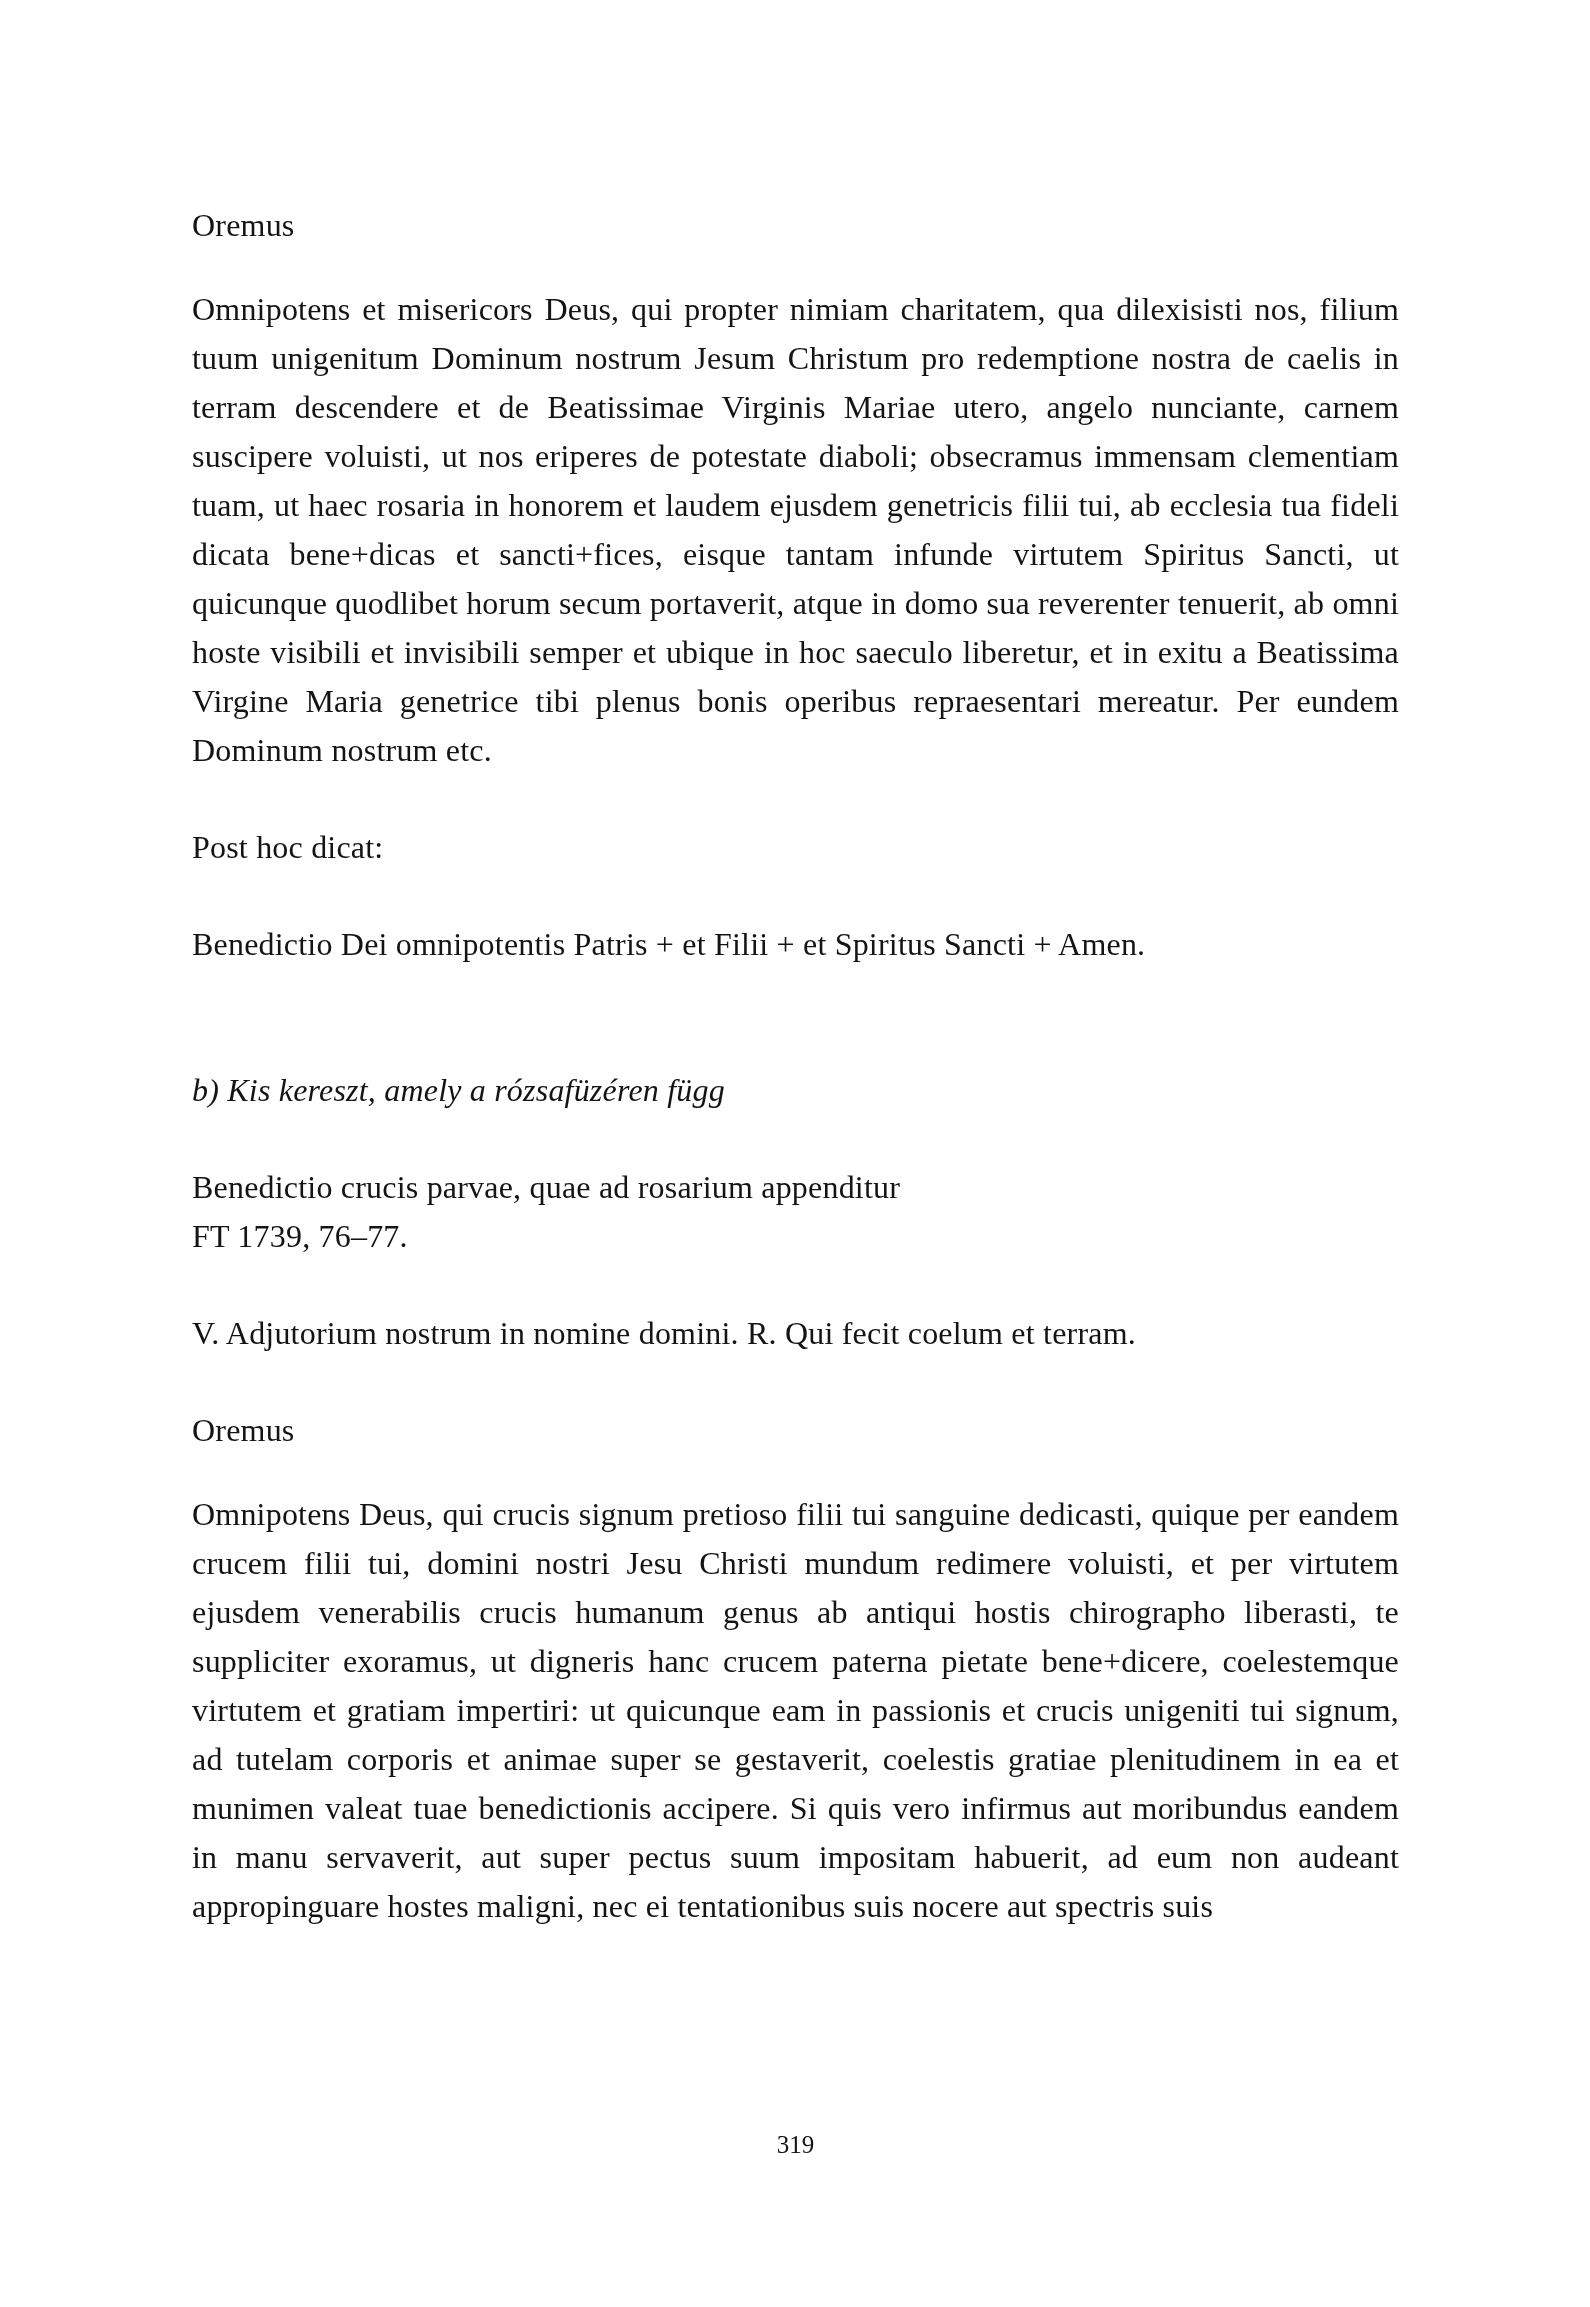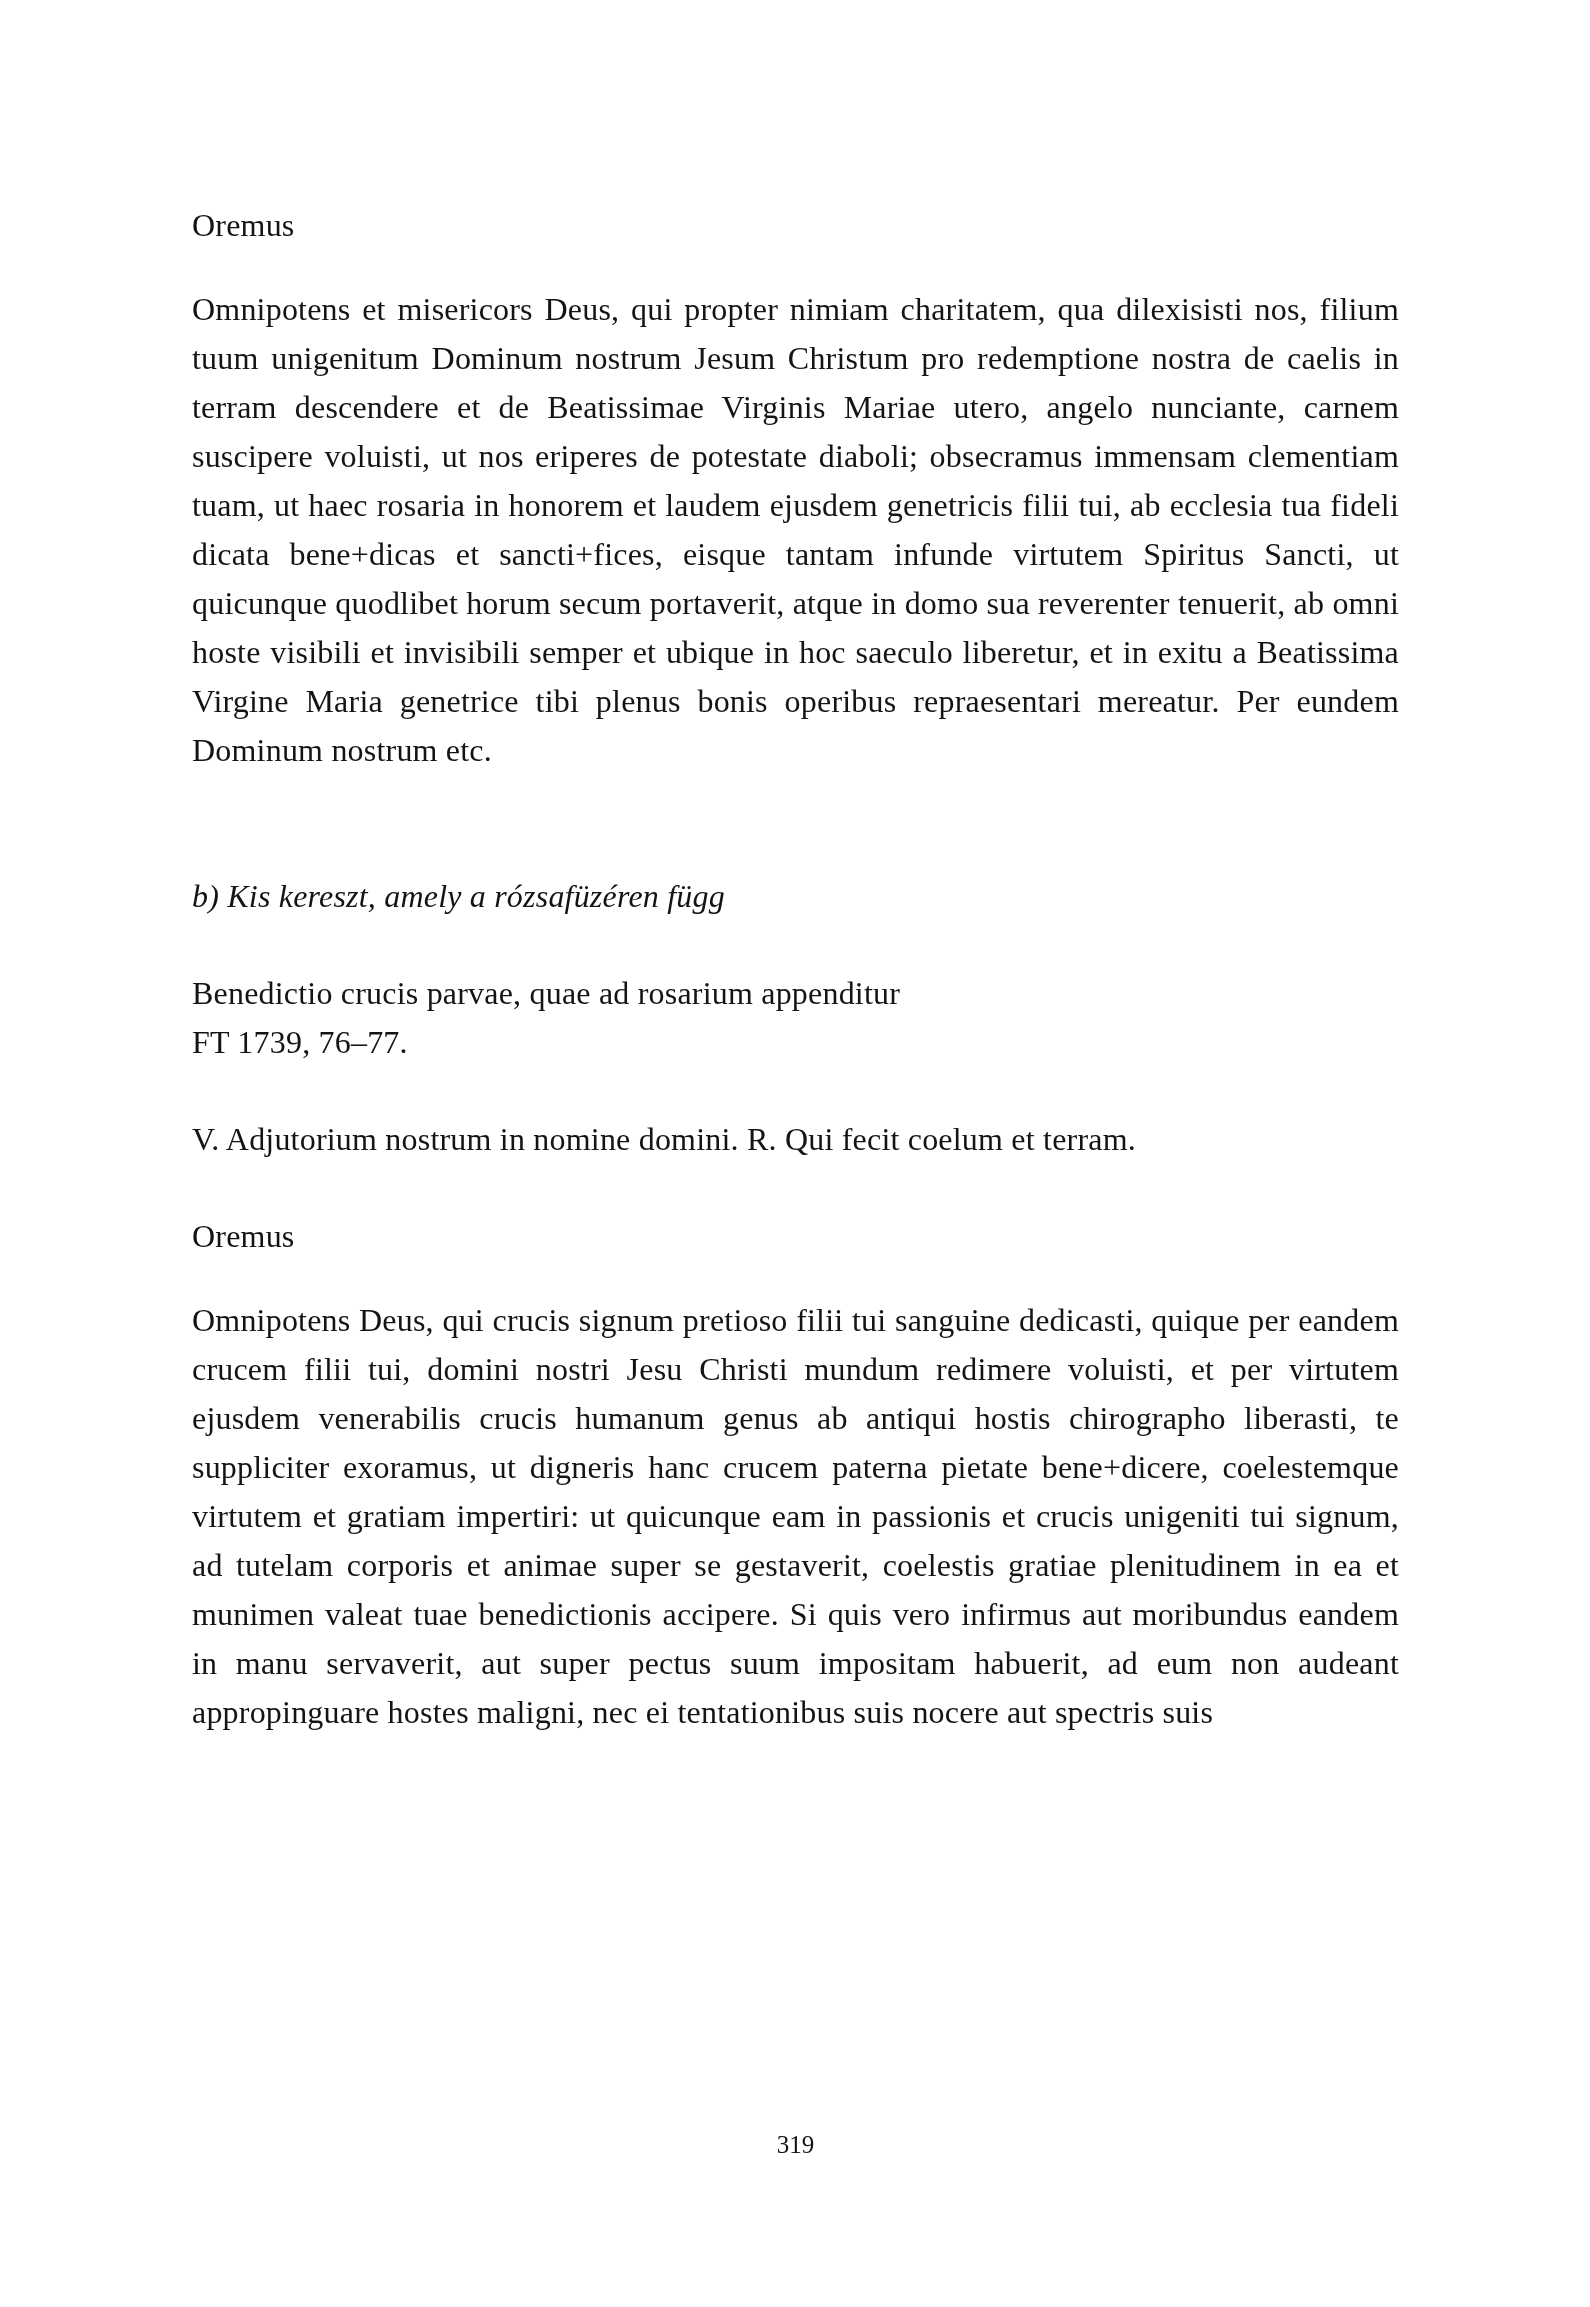--- a/index.html
+++ b/index.html
@@ -50,21 +50,23 @@
 </style>
 </head>
 <body>
 
 <div class="page">
 
   <div class="block">Oremus</div>
 
   <p class="block just mt-para">Omnipotens et misericors Deus, qui propter nimiam charitatem, qua dilexisisti nos, filium tuum unigenitum Dominum nostrum Jesum Christum pro redemptione nostra de caelis in terram descendere et de Beatissimae Virginis Mariae utero, angelo nunciante, carnem suscipere voluisti, ut nos eriperes de potestate diaboli; obsecramus immensam clementiam tuam, ut haec rosaria in honorem et laudem ejusdem genetricis filii tui, ab ecclesia tua fideli dicata bene+dicas et sancti+fices, eisque tantam infunde virtutem Spiritus Sancti, ut quicunque quodlibet horum secum portaverit, atque in domo sua reverenter tenuerit, ab omni hoste visibili et invisibili semper et ubique in hoc saeculo liberetur, et in exitu a Beatissima Virgine Maria genetrice tibi plenus bonis operibus repraesentari mereatur. Per eundem Dominum nostrum etc.</p>
 
+  <div class="block mt-line">Post hoc dicat:</div>
 
+  <div class="block mt-line">Benedictio Dei omnipotentis Patris + et Filii + et Spiritus Sancti + Amen.</div>
 
 
   <div class="block mt-double">b) Kis kereszt, amely a rózsafüzéren függ</div>
 
   <div class="block mt-line">Benedictio crucis parvae, quae ad rosarium appenditur</div>
 
   <div class="block mt-none">FT 1739, 76–77.</div>
 
   <div class="block mt-line">V. Adjutorium nostrum in nomine domini. R. Qui fecit coelum et terram.</div>
 

